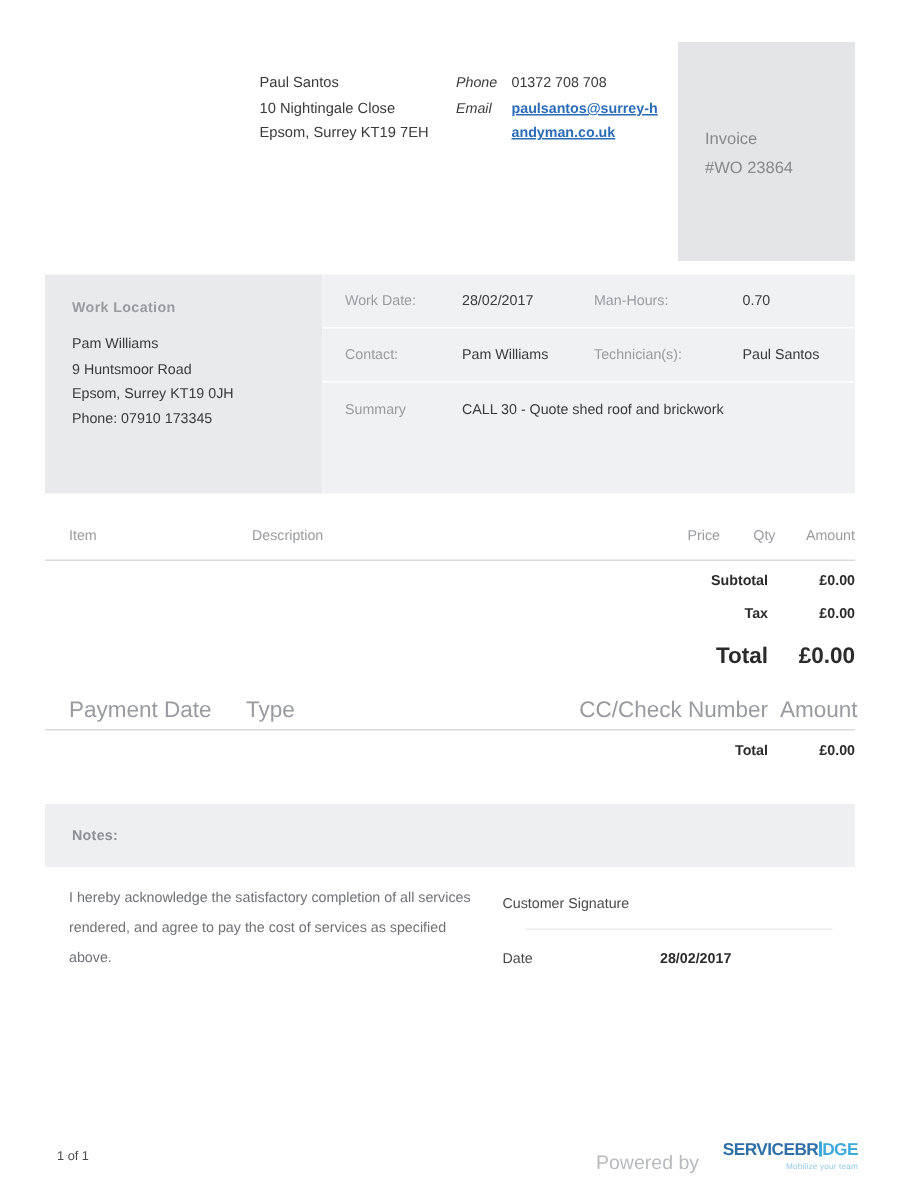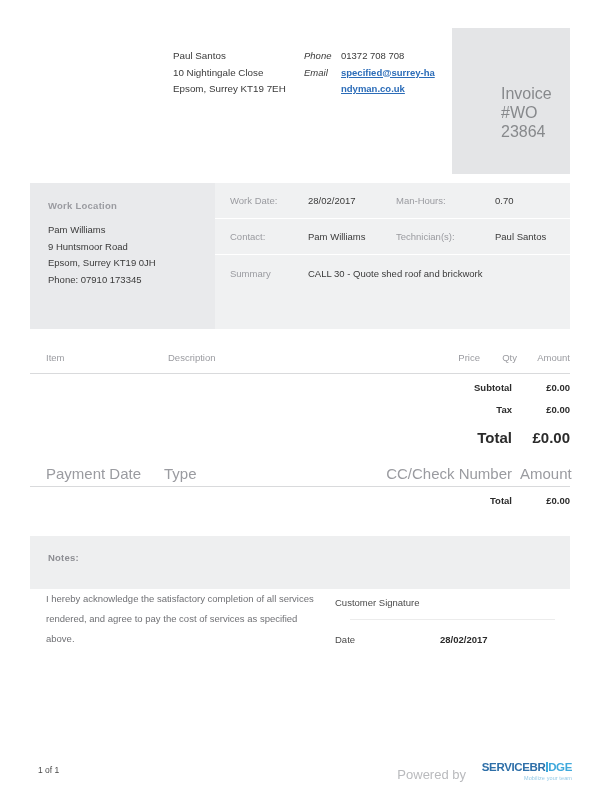--- a/index.html
+++ b/index.html
@@ -31,24 +31,23 @@
   .invoice-panel {
     position: absolute;
     left: 452px; top: 28px;
     width: 118px; height: 146px;
     background: #e4e5e7;
   }
   .invoice-panel .ip-inner {
     position: absolute;
     left: 18px; top: 56px;
     color: #87898c;
-    font-size: 16px;
+    font-size: 11px;
     line-height: 19px;
     font-weight: 400;
-    margin-left: 31px;
   }
 
   .logo-wrap {
     position: absolute;
     left: 42px; top: 28px;
     width: 120px; height: 125px;
   }
   .logo-sphere {
     position: absolute;
     left: 9px; top: 0;
@@ -224,21 +223,21 @@
   .ph { position: absolute; top: 0; font-size: 15px; color: #9a9ba0; }
   .ph-date { left: 16px; }
   .ph-type { left: 134px; }
   .ph-cc { right: 58px; }
   .ph-amount { right: 0; width: 50px; text-align: right; }
 
   
   .notes-band {
     position: absolute;
     left: 30px; top: 536px;
-    width: 540px; height: 53px;
+    width: 540px; height: 42px;
     background: #eeeff0;
   }
   .notes-label {
     position: absolute;
     left: 18px; top: 16px;
     font-size: 9.5px;
     font-weight: bold;
     color: #8d8e93;
     letter-spacing: 0.2px;
   }
@@ -348,21 +347,21 @@
       <div>Epsom, Surrey KT19 7EH</div>
     </div>
 
     <div class="hdr-contact">
       <div class="crow">
         <span class="clabel">Phone</span>
         <span class="cval">01372 708 708</span>
       </div>
       <div class="crow">
         <span class="clabel">Email</span>
-        <a class="email-link" href="#">specified@surrey-handyman.co.uk</a>
+        <a class="email-link" href="#">paulsantos@surrey-handyman.co.uk</a>
       </div>
     </div>
   </div>
 
   <div class="details">
 
     <div class="wl-panel">
       <div class="wl-title">Work Location</div>
       <div class="wl-lines">
         <div>Pam Williams</div>

